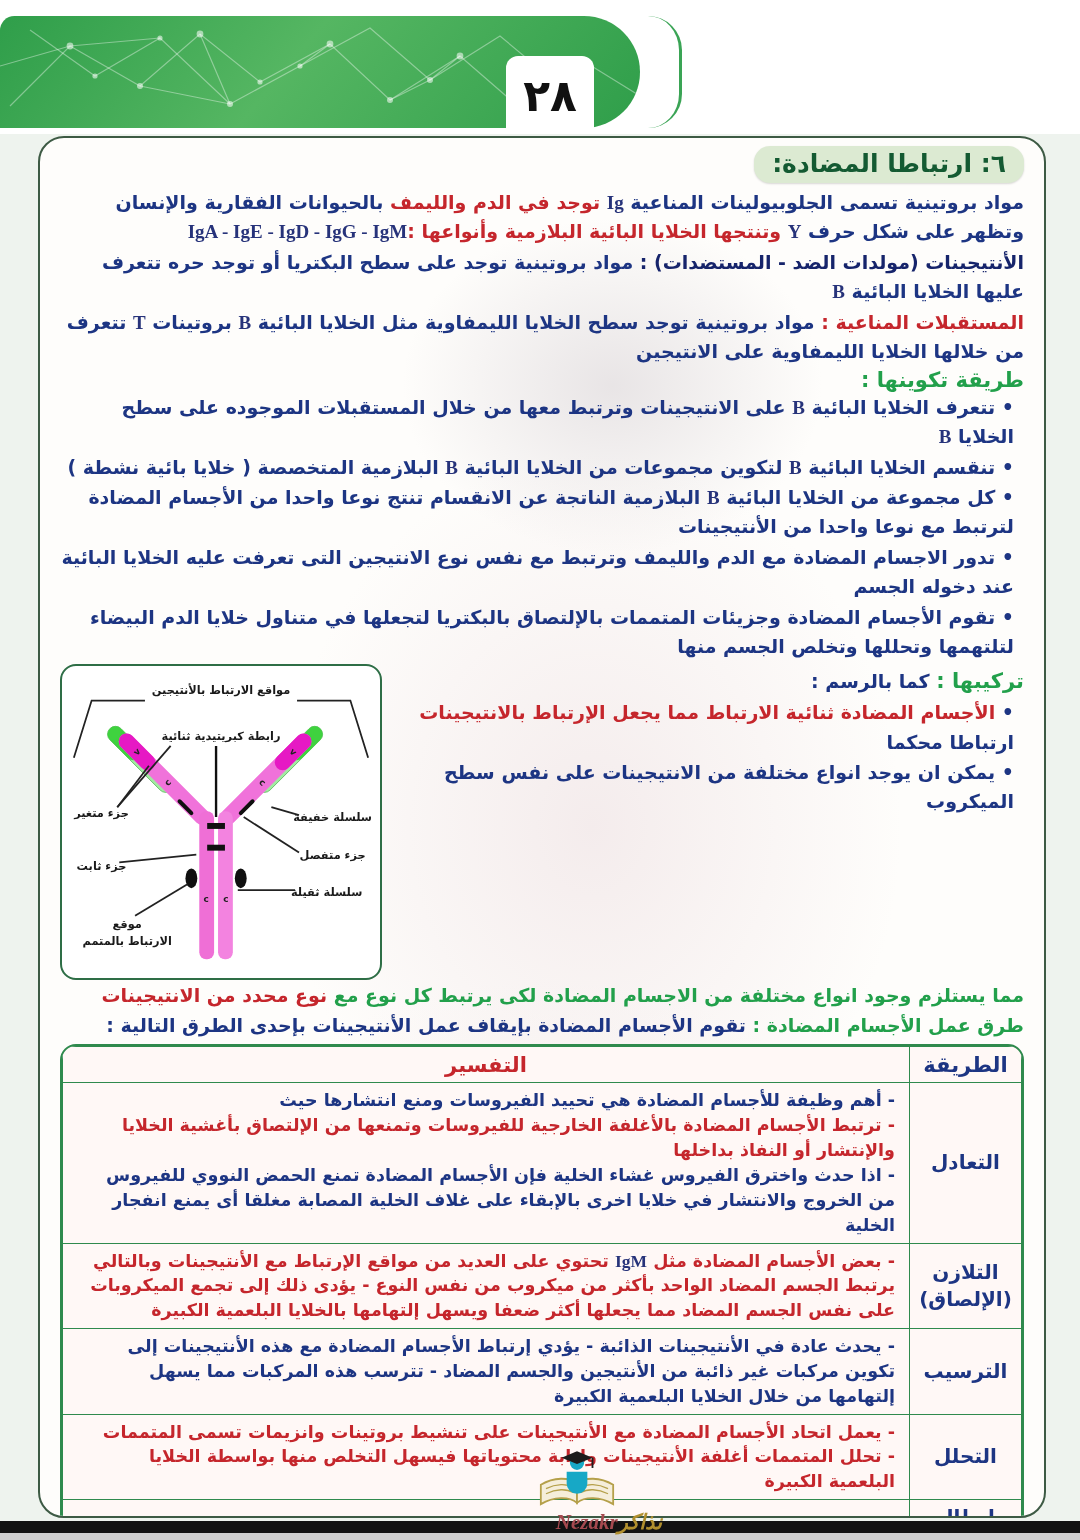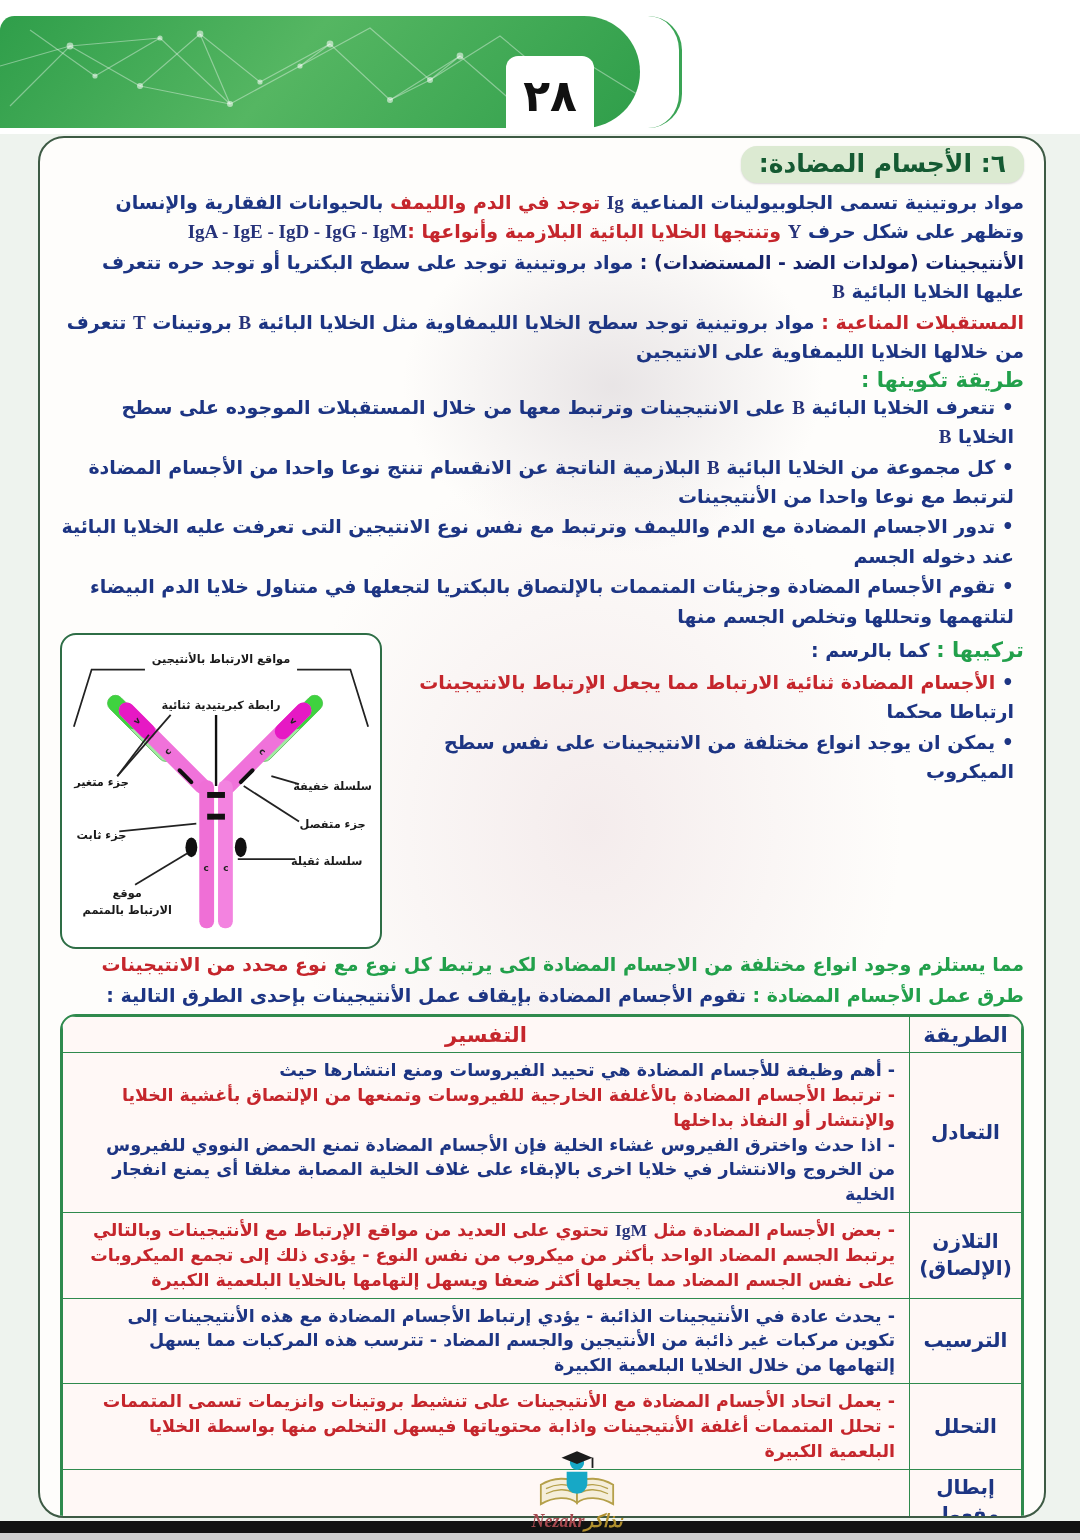--- a/index.html
+++ b/index.html
@@ -86,21 +86,21 @@
   table{width:100%;border-collapse:collapse;direction:rtl;}
   th,td{border:1.5px solid var(--border-green);vertical-align:middle;}
   th{height:36px;font-size:21px;}
   th.exp-h{color:var(--red);}
   th.method-h{color:var(--navy);width:112px;}
   td.method{width:112px;text-align:center;color:var(--navy);font-size:20px;line-height:1.35;padding:4px;}
   td.exp{padding:5px 14px;}
   .exp-line{font-size:17.5px;line-height:1.42;text-align:right;}
   
   .watermark{position:absolute;left:492px;top:1446px;width:170px;text-align:center;z-index:5;}
-  .watermark .wm-text{font-size:18px;color:#b08f2e;font-style:italic;direction:rtl;line-height:1;}
+  .watermark .wm-text{font-size:21px;color:#b08f2e;font-style:italic;direction:rtl;line-height:1;text-align:right;}
   .watermark .wm-text .lat{font-family:"Liberation Serif",serif;color:#a5494f;font-style:italic;}
   .bottom-bar{position:absolute;left:0;top:1521px;width:1080px;height:12px;background:#121212;}
   .below-bar{position:absolute;left:0;top:1533px;width:1080px;height:7px;background:#cfcfcf;}
 </style>
 </head>
 <body>
 
 <div class="header">
   <div class="band">
     <svg width="640" height="112" viewBox="0 0 640 112">
@@ -130,28 +130,29 @@
   </div>
   <div class="band-curve"></div>
   <div class="page-tab">
     <span>٢٨</span>
   </div>
 </div>
 
 <div class="frame">
   <div class="content">
 
-    <div class="badge">٦: الأجسام المضادة:</div>
+    <div class="badge">٦: ارتباطا المضادة:</div>
 
     <p class="para"><span class="seg navy">مواد بروتينية تسمى الجلوبيولينات المناعية </span><span class="seg latin">Ig</span><span class="seg navy"> </span><span class="seg red">توجد في الدم والليمف</span><span class="seg navy"> بالحيوانات الفقارية والإنسان وتظهر على شكل حرف </span><span class="seg latin">Y</span><span class="seg navy"> </span><span class="seg red">وتنتجها الخلايا البائية البلازمية وأنواعها :</span><span class="seg latin"> IgA - IgE - IgD - IgG - IgM</span></p>
     <p class="para"><span class="seg darknavy">الأنتيجينات (مولدات الضد - المستضدات) :</span><span class="seg navy"> مواد بروتينية توجد على سطح البكتريا أو توجد حره تتعرف عليها الخلايا البائية </span><span class="seg latin">B</span></p>
     <p class="para"><span class="seg red">المستقبلات المناعية :</span><span class="seg navy"> مواد بروتينية توجد سطح الخلايا الليمفاوية مثل الخلايا البائية </span><span class="seg latin">B</span><span class="seg navy"> بروتينات </span><span class="seg latin">T</span><span class="seg navy"> تتعرف من خلالها الخلايا الليمفاوية على الانتيجين</span></p>
 
     <div class="green-label">طريقة تكوينها :</div>
     <div class="bullet"><span class="seg navy">تتعرف الخلايا البائية </span><span class="seg latin">B</span><span class="seg navy"> على الانتيجينات وترتبط معها من خلال المستقبلات الموجوده على سطح الخلايا </span><span class="seg latin">B</span></div>
+    <div class="bullet"><span class="seg navy">تنقسم الخلايا البائية </span><span class="seg latin">B</span><span class="seg navy"> لتكوين مجموعات من الخلايا البائية </span><span class="seg latin">B</span><span class="seg navy"> البلازمية المتخصصة ( خلايا بائية نشطة )</span></div>
     <div class="bullet"><span class="seg navy">كل مجموعة من الخلايا البائية </span><span class="seg latin">B</span><span class="seg navy"> البلازمية الناتجة عن الانقسام تنتج نوعا واحدا من الأجسام المضادة لترتبط مع نوعا واحدا من الأنتيجينات</span></div>
     <div class="bullet"><span class="seg navy">تدور الاجسام المضادة مع الدم والليمف وترتبط مع نفس نوع الانتيجين التى تعرفت عليه الخلايا البائية عند دخوله الجسم</span></div>
     <div class="bullet"><span class="seg navy">تقوم الأجسام المضادة وجزيئات المتممات بالإلتصاق بالبكتريا لتجعلها في متناول خلايا الدم البيضاء لتلتهمها وتحللها وتخلص الجسم منها</span></div>
 
     <div class="struct-row">
       <div class="struct-text">
         <div class="para">
           <span class="green-label">تركيبها :</span>
           <span class="seg navy">كما بالرسم :</span>
         </div>

